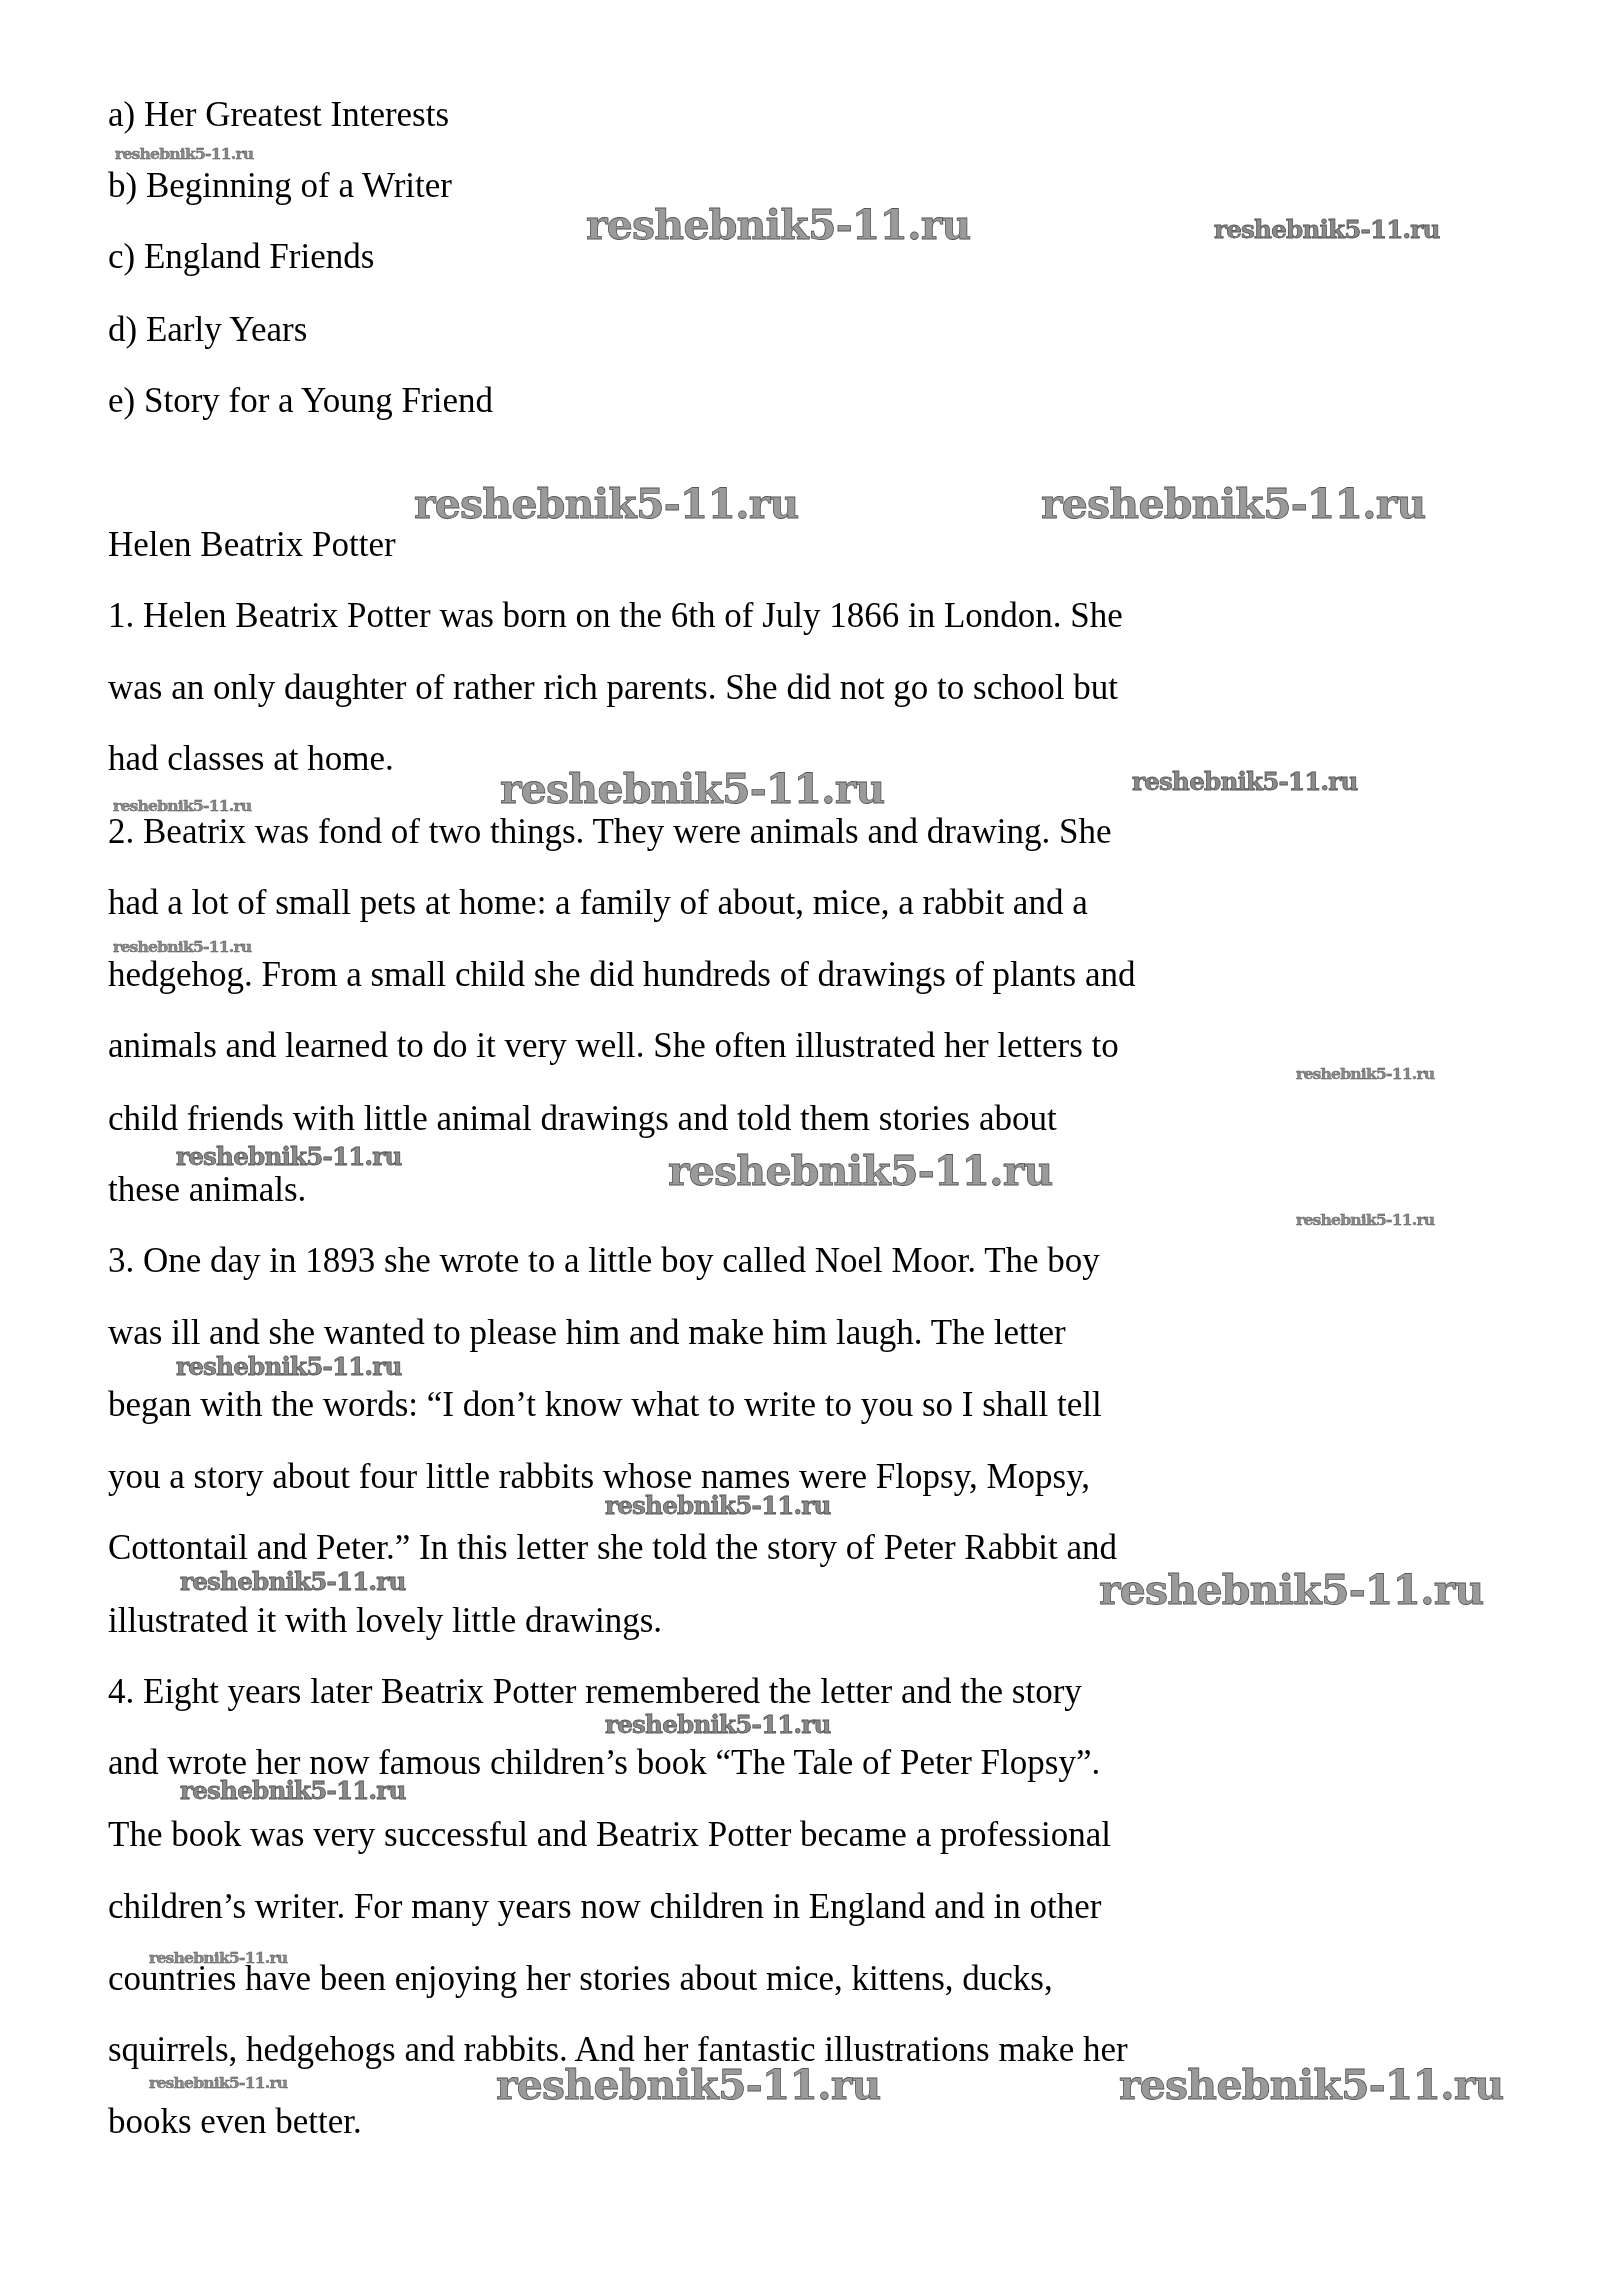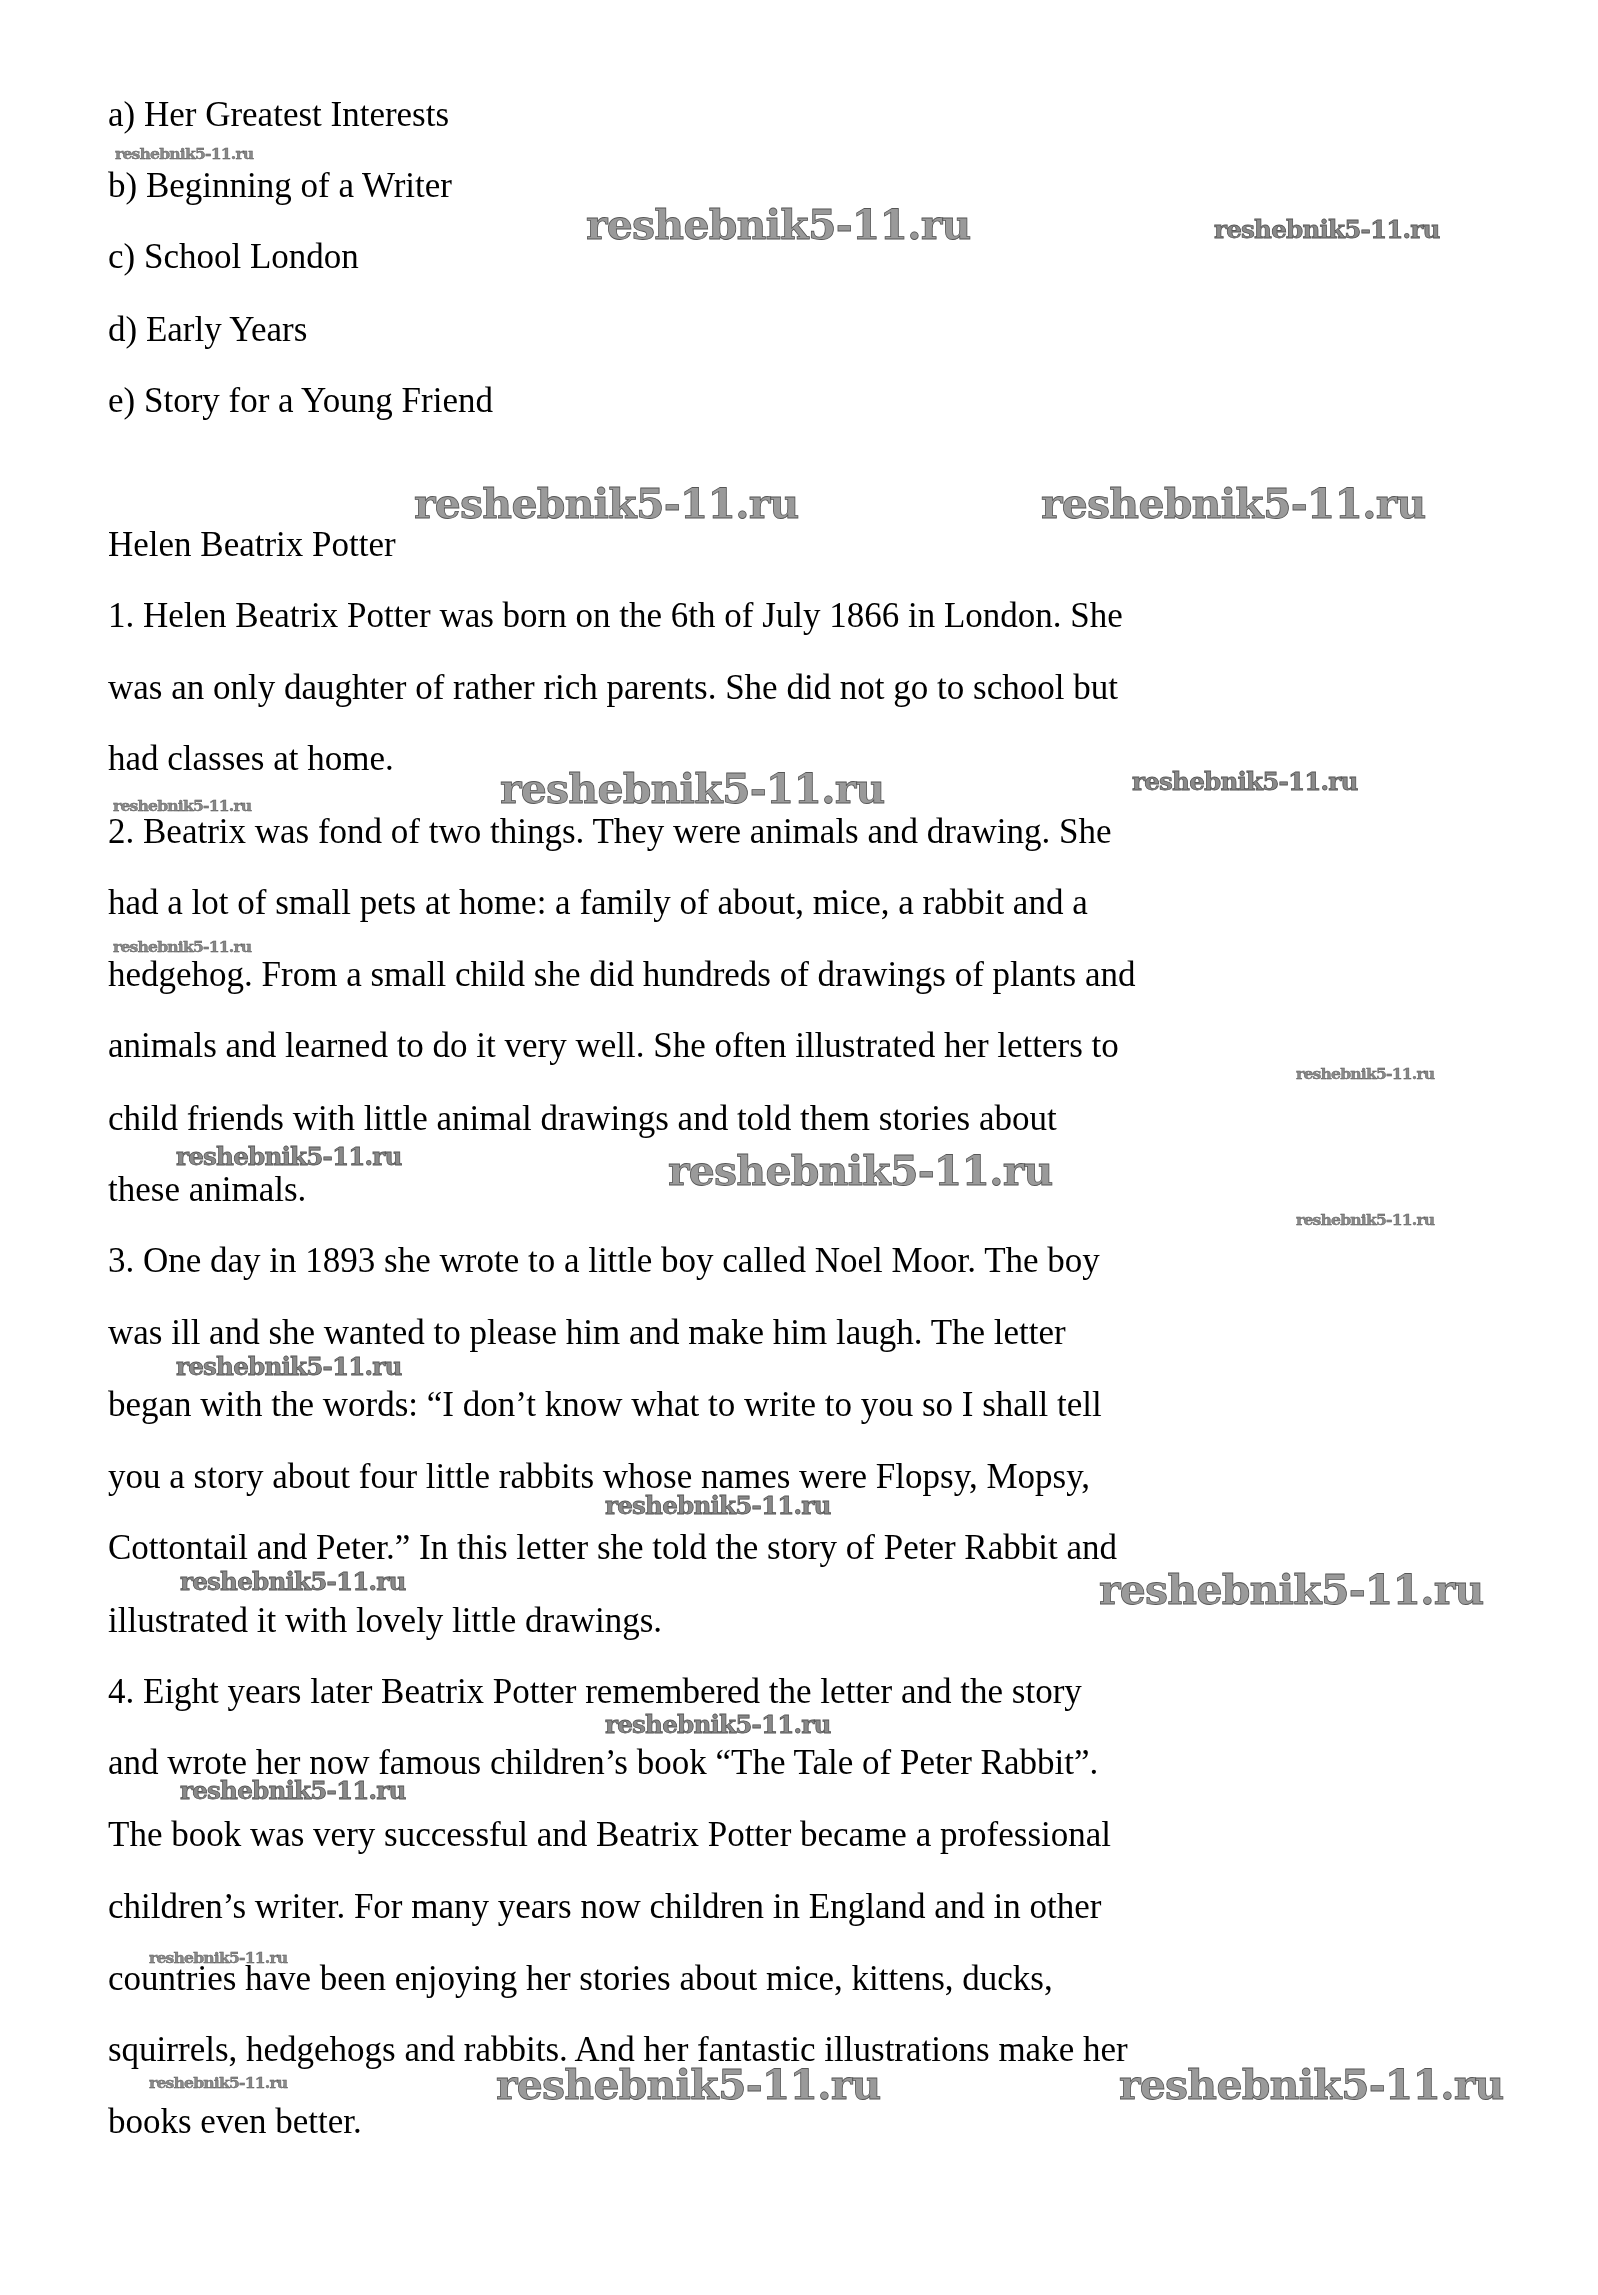--- a/index.html
+++ b/index.html
@@ -11,21 +11,21 @@
         -webkit-text-stroke: 0.8px #555; }
   .wm.big { font-size: 41px; color: #9a9a9a; }
   .wm.med { font-size: 24.6px; }
   .wm.small { font-size: 15.6px; -webkit-text-stroke: 0.4px #555; }
 </style>
 </head>
 <body>
 
 <div class="line" style="top:97px">a) Her Greatest Interests</div>
 <div class="line" style="top:168px">b) Beginning of a Writer</div>
-<div class="line" style="top:239px">c) School London</div>
+<div class="line" style="top:239px">c) England Friends</div>
 <div class="line" style="top:312px">d) Early Years</div>
 <div class="line" style="top:383px">e) Story for a Young Friend</div>
 
 <div class="line" style="top:527px">Helen Beatrix Potter</div>
 
 <div class="line" style="top:598px">1. Helen Beatrix Potter was born on the 6th of July 1866 in London. She</div>
 <div class="line" style="top:670px">was an only daughter of rather rich parents. She did not go to school but</div>
 <div class="line" style="top:741px">had classes at home.</div>
 <div class="line" style="top:814px">2. Beatrix was fond of two things. They were animals and drawing. She</div>
 <div class="line" style="top:885px">had a lot of small pets at home: a family of about, mice, a rabbit and a</div>
@@ -33,21 +33,21 @@
 <div class="line" style="top:1028px">animals and learned to do it very well. She often illustrated her letters to</div>
 <div class="line" style="top:1101px">child friends with little animal drawings and told them stories about</div>
 <div class="line" style="top:1172px">these animals.</div>
 <div class="line" style="top:1243px">3. One day in 1893 she wrote to a little boy called Noel Moor. The boy</div>
 <div class="line" style="top:1315px">was ill and she wanted to please him and make him laugh. The letter</div>
 <div class="line" style="top:1387px">began with the words: “I don’t know what to write to you so I shall tell</div>
 <div class="line" style="top:1459px">you a story about four little rabbits whose names were Flopsy, Mopsy,</div>
 <div class="line" style="top:1530px">Cottontail and Peter.” In this letter she told the story of Peter Rabbit and</div>
 <div class="line" style="top:1603px">illustrated it with lovely little drawings.</div>
 <div class="line" style="top:1674px">4. Eight years later Beatrix Potter remembered the letter and the story</div>
-<div class="line" style="top:1745px">and wrote her now famous children’s book “The Tale of Peter Rabbit”.</div>
+<div class="line" style="top:1745px">and wrote her now famous children’s book “The Tale of Peter Flopsy”.</div>
 <div class="line" style="top:1817px">The book was very successful and Beatrix Potter became a professional</div>
 <div class="line" style="top:1889px">children’s writer. For many years now children in England and in other</div>
 <div class="line" style="top:1961px">countries have been enjoying her stories about mice, kittens, ducks,</div>
 <div class="line" style="top:2032px">squirrels, hedgehogs and rabbits. And her fantastic illustrations make her</div>
 <div class="line" style="top:2104px">books even better.</div>
 
 <div class="wm small" style="left:107px;top:144px">reshebnik5-11.ru</div>
 <div class="wm big" style="left:578px;top:201px">reshebnik5-11.ru</div>
 <div class="wm med" style="left:1206px;top:215px">reshebnik5-11.ru</div>
 <div class="wm big" style="left:406px;top:480px">reshebnik5-11.ru</div>

